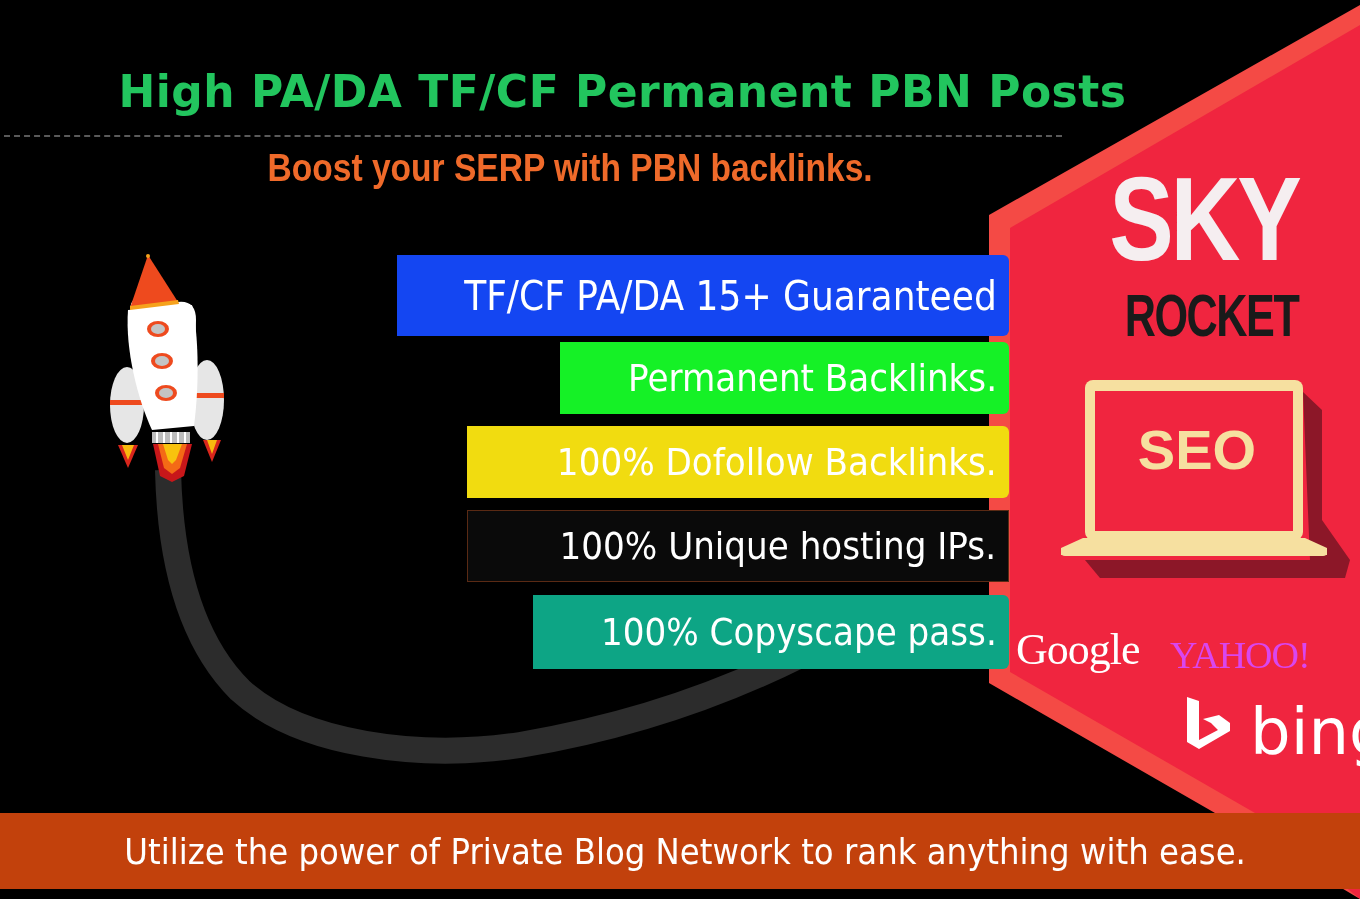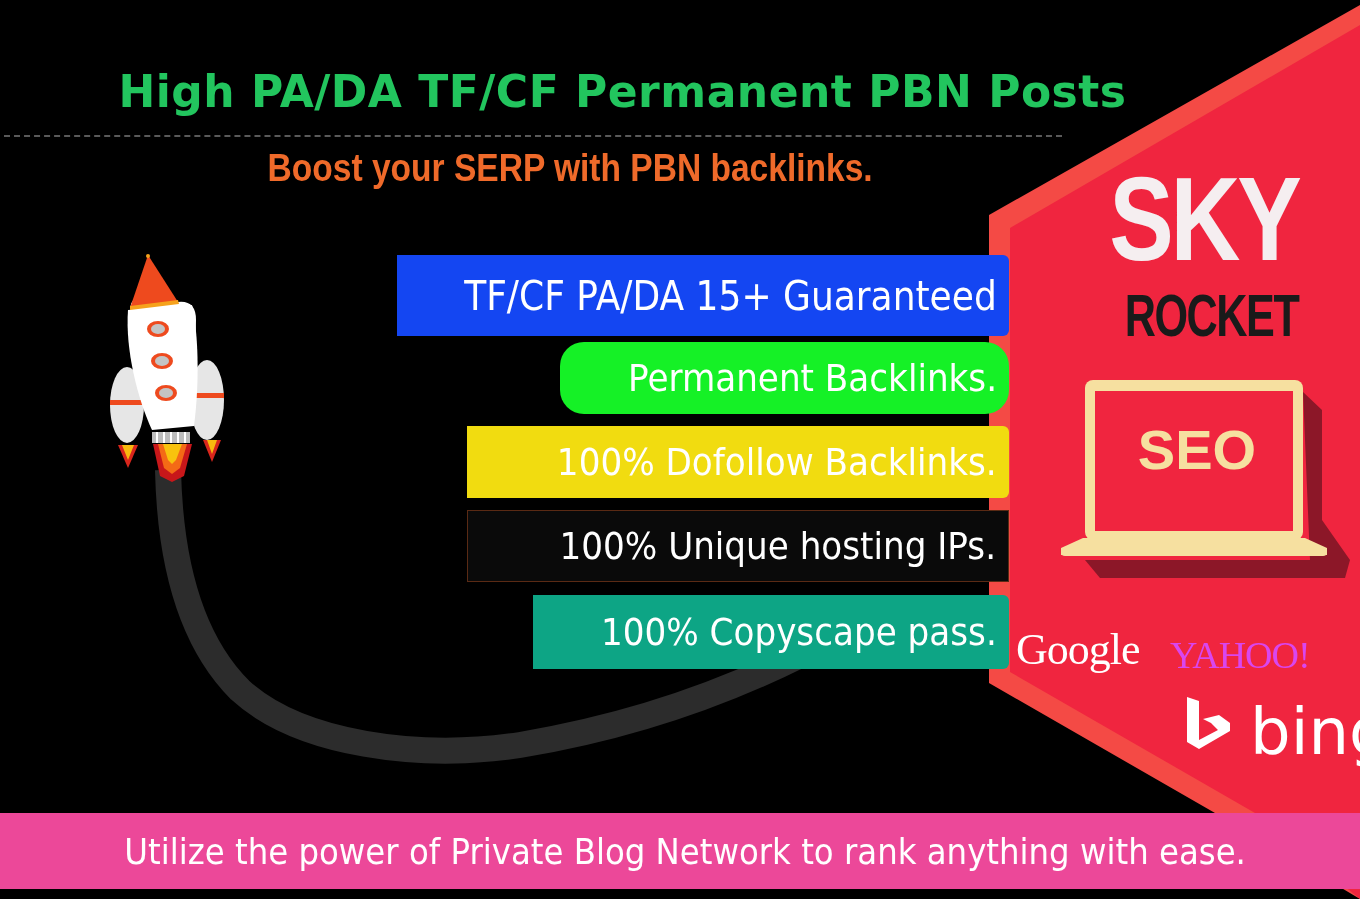--- a/index.html
+++ b/index.html
@@ -27,21 +27,21 @@
 
   .bar {
     position: absolute; right: 351px;
     display: flex; align-items: center; justify-content: flex-end;
     padding-right: 12px; box-sizing: border-box;
     border-radius: 0 6px 6px 0;
     font-family: "DejaVu Sans", sans-serif; color: #ffffff; white-space: nowrap;
   }
   .bar span { display: inline-block; transform: scaleX(0.9); transform-origin: right center; }
   .bar-1 { left: 397px; top: 229px; height: 81px; font-size: 40px; margin-top: 26px; }
-  .bar-2 { left: 560px; top: 342px; height: 72px; font-size: 38px; border-radius: 24px; }
+  .bar-2 { left: 560px; top: 342px; height: 72px; font-size: 38px; }
   .bar-3 { left: 467px; top: 426px; height: 72px; font-size: 38px; }
   .bar-4 { left: 467px; top: 510px; height: 72px; font-size: 38px; border: 1px solid #5a2a14; border-radius: 0; }
   .bar-5 { left: 533px; top: 595px; height: 74px; font-size: 38px; }
 
   .sky {
     left: 1092px; top: 160px; width: 192px; text-align: center;
     font-family: "Liberation Sans", sans-serif; font-weight: bold;
     font-size: 118px; line-height: 1; letter-spacing: -4px;
     transform: scaleX(0.82); transform-origin: center;
   }
@@ -166,15 +166,15 @@
 </div>
 
 <div class="abs sky" style="color:#f5eef0;">SKY</div>
 <div class="abs rocket-word" style="color:#1a1a1a;">ROCKET</div>
 <div class="abs seo-text" style="color:#f6e0a0;">SEO</div>
 
 <div class="abs google">Google</div>
 <div class="abs yahoo">YAHOO!</div>
 <div class="abs bing">bing</div>
 
-<div class="abs footer" style="background:#ec4899;">
+<div class="abs footer" style="background:#c2410c;">
   <span class="footer-text">Utilize the power of Private Blog Network to rank anything with ease.</span>
 </div>
 
 </body></html>

